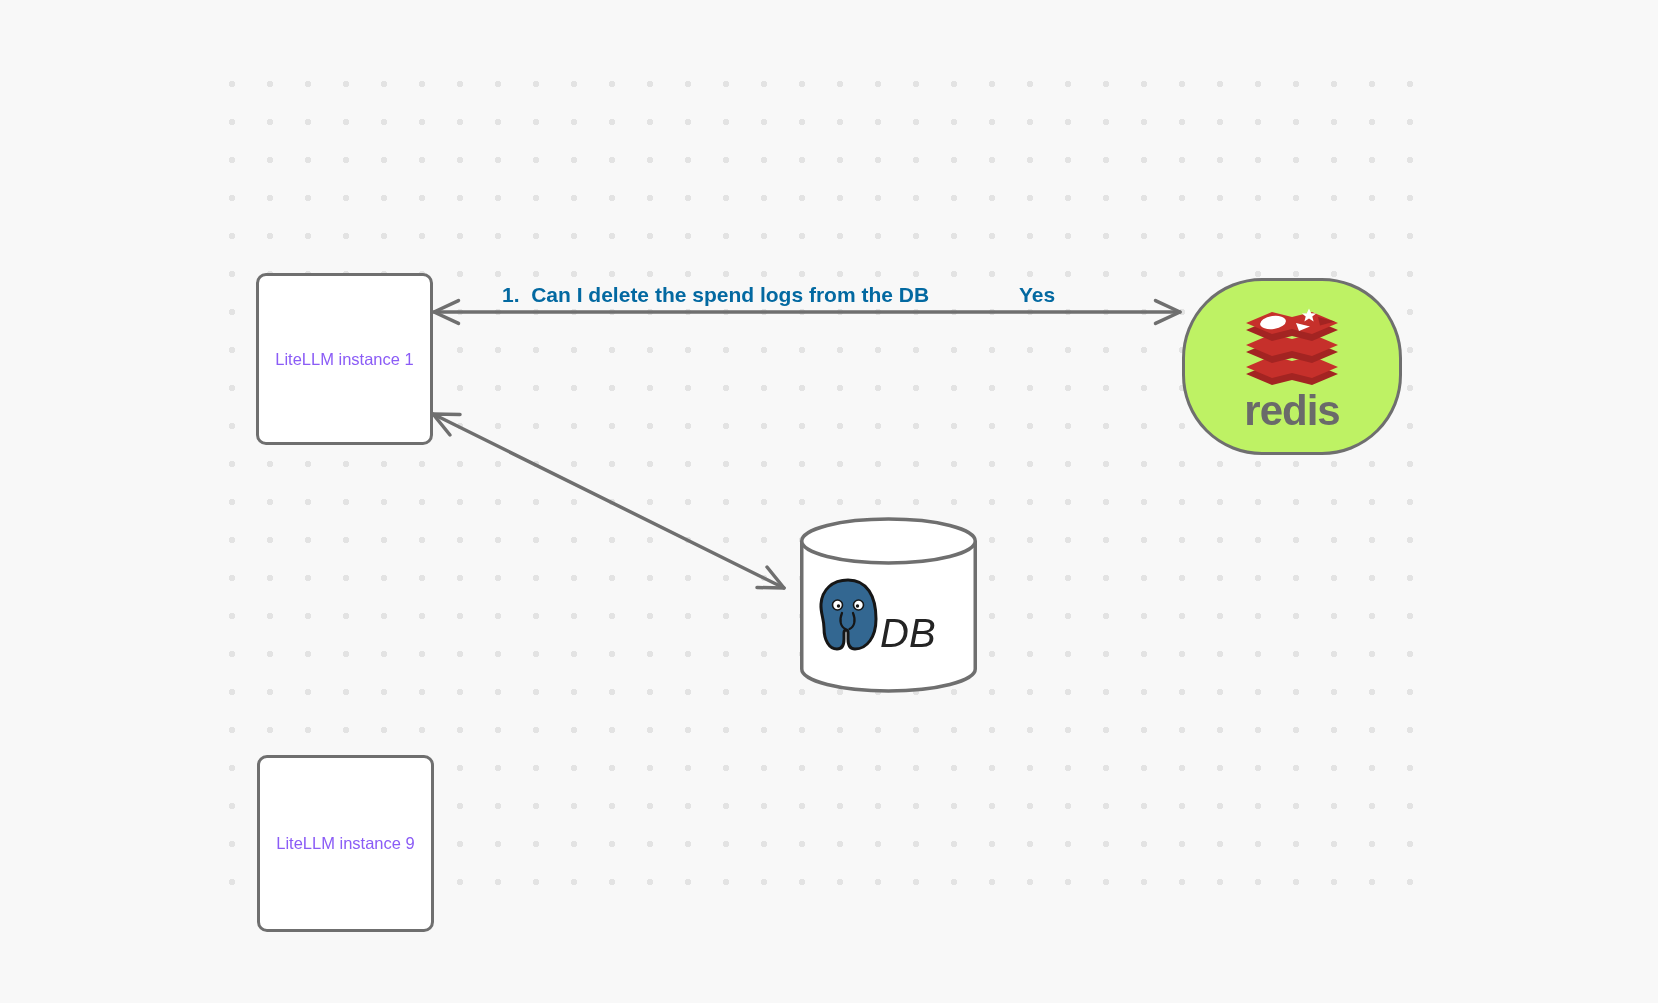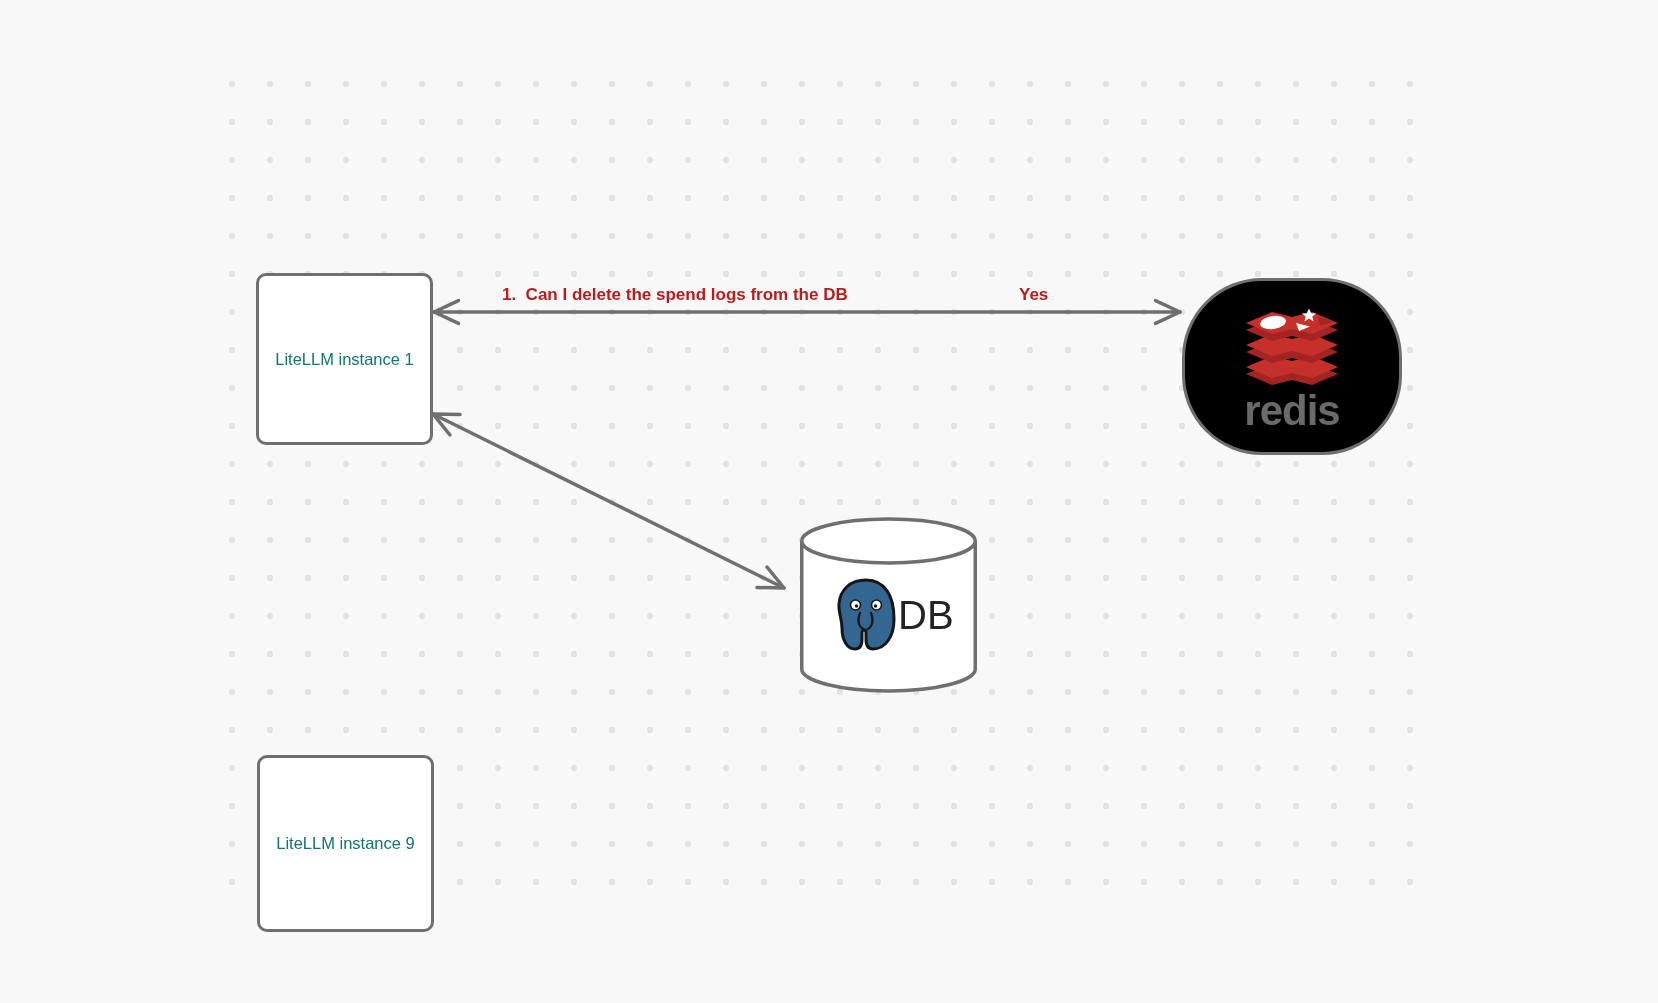--- a/index.html
+++ b/index.html
@@ -35,31 +35,31 @@
     position: absolute;
     background: #ffffff;
     border: 3px solid #6f6f6f;
     border-radius: 10px;
     display: flex;
     align-items: center;
     justify-content: center;
   }
   .node-box .node-label {
     font-size: 16.5px;
-    color: #0f766e;
+    color: #8b5cf6;
     text-align: center;
   }
   #node-box-1 { left: 256px; top: 273px; width: 177px; height: 172px; }
   #node-box-2 { left: 257px; top: 515px; width: 177px; height: 177px; }
   #node-box-3 { left: 257px; top: 755px; width: 177px; height: 177px; }
   #node-redis {
     position: absolute;
     left: 1182px; top: 278px;
     width: 220px; height: 177px;
-    background: #000000;
+    background: #bef264;
     border: 3px solid #6f6f6f;
     border-radius: 80px;
     display: flex;
     flex-direction: column;
     align-items: center;
     justify-content: center;
     padding-top: 6px;
   }
   #node-redis .redis-wordmark {
     font-size: 42px;
@@ -69,36 +69,37 @@
     line-height: 1;
     margin-top: 2px;
   }
   #node-db {
     position: absolute;
     left: 800px; top: 517px;
     width: 177px; height: 176px;
   }
   #node-db .db-content {
     position: absolute;
-    left: 33px; top: 60px;
+    left: 15px; top: 60px;
     display: flex;
-    align-items: center;
+    align-items: flex-end;
+    font-style: italic;
   }
   #node-db .db-label {
     font-size: 40px;
     font-weight: 500;
     color: #242424;
     margin-left: -3px;
     line-height: 1;
   }
   .edge-label {
     position: absolute;
-    font-size: 17px;
+    font-size: 21px;
     font-weight: bold;
-    color: #b91c1c;
+    color: #0369a1;
     white-space: pre;
     line-height: 24px;
   }
   #edge-1-label  { left: 502px;  top: 283px; }
   #edge-1-response { left: 1019px; top: 283px; }
   #edge-2-label  { left: 581px;  top: 457px; }
 </style>
 </head>
 <body>
 

